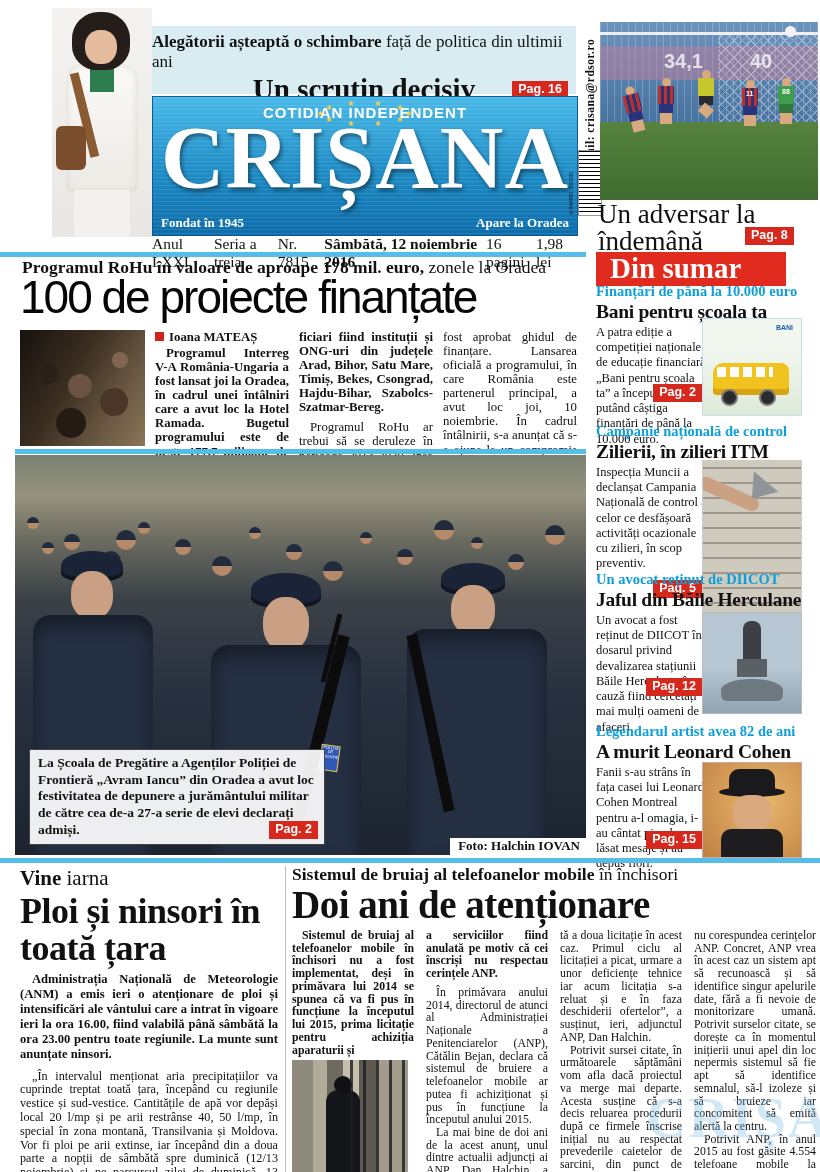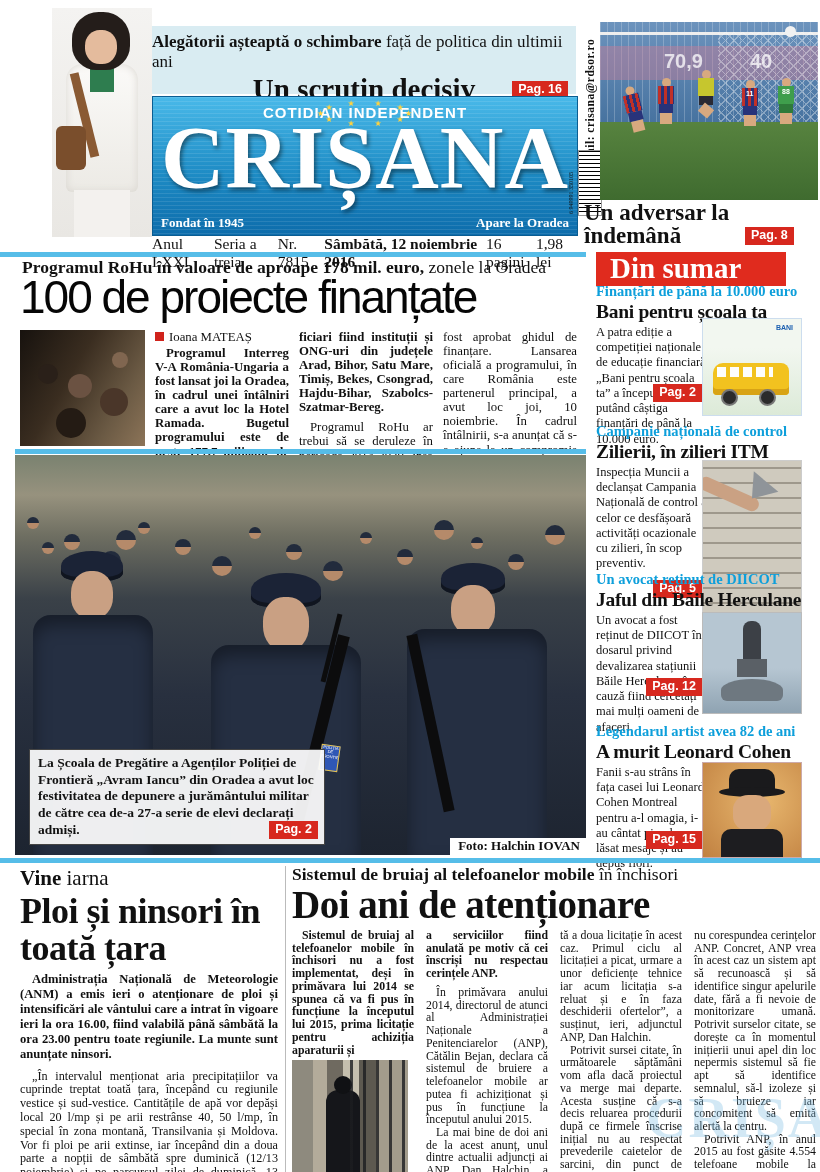--- a/index.html
+++ b/index.html
@@ -55,21 +55,21 @@
   
   #lead-kicker{left:22px;top:257px;font-size:17.5px;}
   #lead-headline{left:20px;top:273px;width:566px;font-family:"Liberation Sans",sans-serif;
      font-weight:normal;font-size:46px;letter-spacing:-2px;line-height:1.05;color:#060606;}
   #lead-cols{left:20px;top:330px;width:558px;height:116px;display:flex;gap:10px;}
   #conf-photo{width:125px;height:116px;flex:0 0 auto;position:relative;overflow:hidden;
      background:linear-gradient(120deg,#17120e 0%,#3a2d20 40%,#6b5a44 75%,#8c7458 100%);}
   .conf-head{position:absolute;border-radius:50%;background:#2a2019;}
   .lead-col{width:134px;font-size:12.8px;line-height:1.1;}
   .lead-col p{margin:0;text-indent:11px;}
-  .byline{font-weight:normal;margin-bottom:2px;}
+  .byline{font-weight:bold;margin-bottom:2px;}
   .cont{display:block;text-align:right;font-style:italic;font-weight:bold;font-size:11px;
         border-top:1px solid #333;width:128px;margin-left:auto;margin-top:1px;}
   #rule-mid{left:15px;top:449px;width:571px;}
 
   
   #main-photo{left:15px;top:455px;width:571px;height:400px;overflow:hidden;
      background:linear-gradient(180deg,#7a8270 0%,#97927e 10%,#6f6f62 20%,#3a4148 36%,#28303f 60%,#1d2430 100%);}
   .bghead{position:absolute;border-radius:50%;background:linear-gradient(180deg,#222b3c 48%,#b58a6a 52%);}
   .cadet{position:absolute;}
   .c-cap{position:absolute;background:#1b2336;border-radius:50% 50% 28% 28%;box-shadow:inset 0 -4px 0 #10151f;}
@@ -99,21 +99,21 @@
                       repeating-linear-gradient(-45deg,#fff 0 1px,rgba(0,0,0,0) 1px 6px);}
   .m-ball{position:absolute;right:22px;top:4px;width:11px;height:11px;border-radius:50%;background:#f2f2f2;}
   .pl{position:absolute;width:16px;height:46px;}
   .pl .ph{position:absolute;left:4px;top:0;width:9px;height:9px;border-radius:50%;background:#d8a97f;}
   .pl .pt{position:absolute;left:0;top:8px;width:16px;height:18px;}
   .pl .ps{position:absolute;left:1px;top:26px;width:14px;height:9px;}
   .pl .pg{position:absolute;left:2px;top:35px;width:12px;height:11px;background:#d8a97f;}
   .stripes{background:repeating-linear-gradient(90deg,#c03028 0 3px,#28337a 3px 6px);}
   .pnum{position:absolute;color:#fff;font-family:"Liberation Sans",sans-serif;font-weight:bold;font-size:7px;top:10px;left:4px;}
 
-  #match-head{left:584px;top:201px;width:208px;position:absolute;font-weight:bold;font-size:23px;line-height:1.0;}
+  #match-head{left:598px;top:201px;width:208px;position:absolute;font-weight:normal;font-size:27px;line-height:1.0;}
   #match-badge{left:745px;top:227px;position:absolute;}
   #sumar-banner{left:596px;top:252px;width:176px;background:#e02b1e;color:#fff;font-weight:bold;
      font-size:29px;padding:0 0 3px 14px;position:absolute;line-height:1.0;padding-top:2px;}
 
   .sum-item{position:absolute;left:596px;width:210px;}
   .sum-kicker{color:#0d9fdb;font-weight:bold;font-size:14.5px;line-height:1.1;}
   .sum-title{font-weight:bold;font-size:19.5px;white-space:nowrap;letter-spacing:-.3px;margin-top:1px;}
   .sum-body{width:112px;font-size:12.5px;line-height:1.22;margin-top:2px;}
   .sum-thumb{position:absolute;right:4px;overflow:hidden;}
   .sum-badge{position:absolute;right:104px;}
@@ -296,21 +296,21 @@
     <div id="caption-box">
       <span>La Școala de Pregătire a Agenților Poliției de Frontieră „Avram Iancu” din Oradea a avut loc festivitatea de depunere a jurământului militar de către cea de-a 27-a serie de elevi declarați admiși.</span>
       <span class="badge">Pag. 2</span>
     </div>
     <div id="photo-credit">Foto: Halchin IOVAN</div>
   </div>
 
   <div class="abs" id="match-photo">
     <div class="m-fence"></div>
     <div class="m-banner">
-      <span style="left:64px;">70,9</span>
+      <span style="left:64px;">34,1</span>
       <span style="left:150px;">40</span>
     </div>
     <div class="m-bar"></div>
     <div class="m-net"></div>
     <div class="m-grass"></div>
     <div class="m-ball"></div>
     <div class="pl" style="left:26px;top:64px;transform:rotate(-14deg);">
       <div class="ph"></div>
         <div class="pt stripes"></div>
         <div class="ps" style="background:#28337a;"></div>

